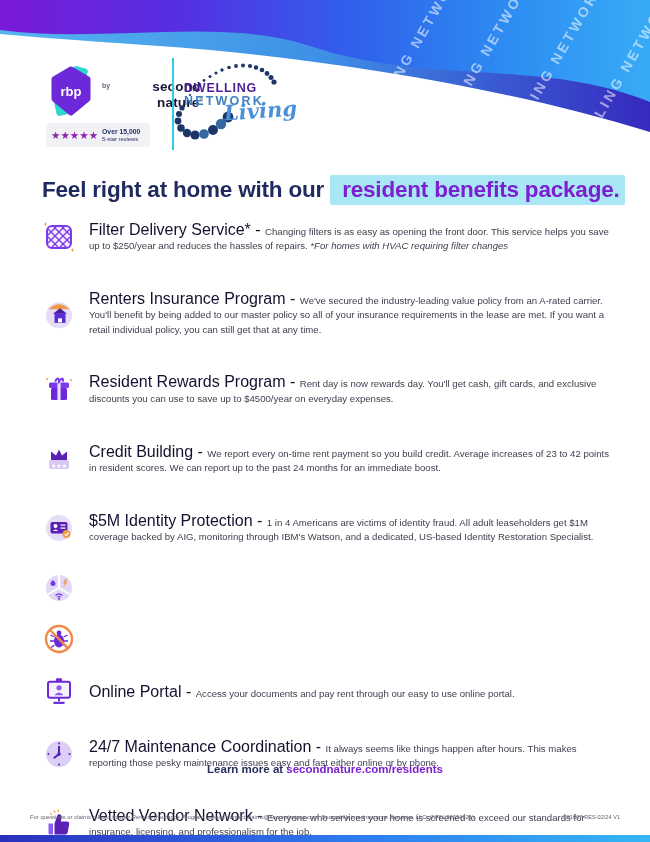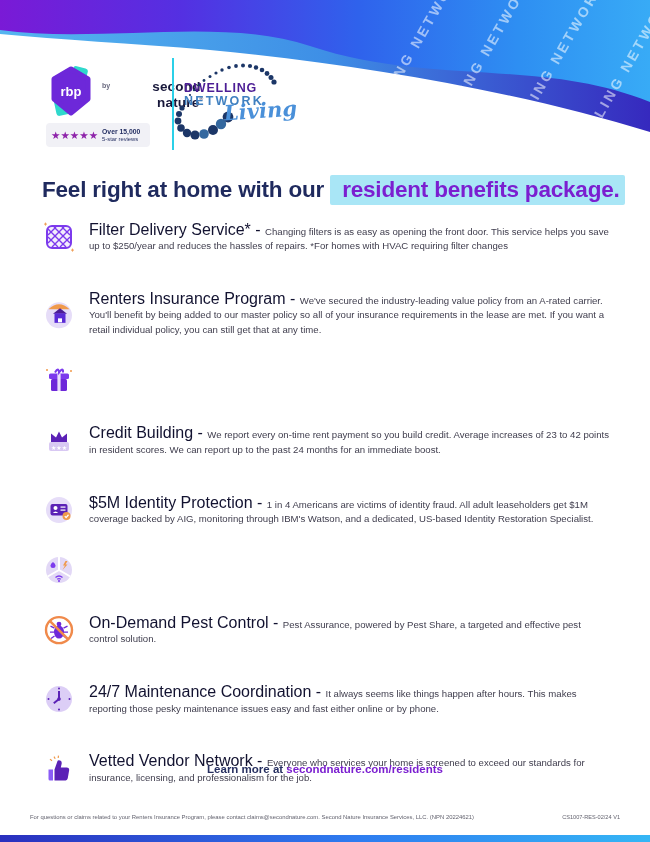--- a/index.html
+++ b/index.html
@@ -38,21 +38,21 @@
   
   .heading{position:absolute;top:176px;left:42px;width:575px;font-size:22.5px;line-height:28px;
     color:#1f2a5e;font-weight:600;letter-spacing:-.2px;white-space:nowrap;}
   .heading .hl{background:#a9e6f6;color:#7b1fd0;font-weight:800;padding:2px 5px 3px 12px;border-radius:2px;}
   
   .list{position:absolute;top:213px;left:42px;width:570px;}
   .row{display:flex;margin-bottom:19px;}
   .row .icon{flex:0 0 34px;margin-right:13px;margin-top:-2px;}
   .row .txt{flex:1;font-size:9.6px;line-height:14.5px;color:#3f3d4d;}
   .row .t{font-size:16px;font-weight:400;color:#121230;margin-top:44px;}
-  .row .note{color:#3f3d4d;}
+  .row .note{font-style:italic;color:#3f3d4d;}
   
   .learn{position:absolute;top:763px;left:0;width:650px;text-align:center;font-size:11.5px;color:#273061;font-weight:600;}
   .learn .link{color:#7b1fd0;font-weight:700;}
   .legal{position:absolute;bottom:22px;left:30px;right:30px;display:flex;justify-content:space-between;align-items:baseline;}
   .legal .ltext{font-size:5.9px;color:#63636f;white-space:nowrap;}
   .legal .lcode{font-size:5.6px;color:#63636f;white-space:nowrap;margin-left:14px;}
   .bottom-bar{position:absolute;bottom:0;left:0;width:650px;height:7px;
     background:linear-gradient(90deg,#2a2fbe 0%,#2e7cf0 55%,#35b6f5 100%);}
 </style>
 </head>
@@ -185,20 +185,21 @@
 
   <div class="row">
     <svg class="icon" viewBox="0 0 34 34">
       <rect x="9" y="15" width="16" height="12" rx="1.5" fill="#6d28d9"></rect>
       <rect x="7" y="9.5" width="20" height="5.5" rx="1.5" fill="#7c3aed"></rect>
       <rect x="15.4" y="9.5" width="3.2" height="17.5" fill="#ffffff" opacity=".85"></rect>
       <path d="M13 8.5 q3.5-6 4 0 q4.5-6 4 0" stroke="#7c3aed" stroke-width="2" fill="none"></path>
       <circle cx="5" cy="6" r="1" fill="#f09a4b"></circle>
         <circle cx="29" cy="7" r="1" fill="#f09a4b"></circle>
     </svg>
+    <p class="txt"><span class="t">Resident Rewards Program</span><span class="t"> - </span><span>Rent day is now rewards day. You'll get cash, gift cards, and exclusive discounts you can use to save up to $4500/year on everyday expenses.</span></p>
   </div>
 
   <div class="row">
     <svg class="icon" viewBox="0 0 34 34">
       <rect x="7" y="18" width="20" height="9" rx="2" fill="#d8c8f3"></rect>
       <path d="M9 18 L9 9.5 L14 13.5 L17 7.5 L20 13.5 L25 9.5 L25 18 Z" fill="#5b21b6"></path>
       <text x="17" y="25.5" text-anchor="middle" font-size="6" fill="#ffffff">★★★</text>
     </svg>
     <p class="txt"><span class="t">Credit Building</span><span class="t"> - </span><span>We report every on-time rent payment so you build credit. Average increases of 23 to 42 points in resident scores. We can report up to the past 24 months for an immediate boost.</span></p>
   </div>
@@ -231,23 +232,33 @@
   <div class="row">
     <svg class="icon" viewBox="0 0 34 34">
       <circle cx="17" cy="17" r="13" fill="none" stroke="#f08a4b" stroke-width="2.4"></circle>
       <circle cx="17" cy="11" r="2.4" fill="#6d28d9"></circle>
       <ellipse cx="17" cy="19" rx="5" ry="6.5" fill="#6d28d9"></ellipse>
       <g stroke="#6d28d9" stroke-width="1.3">
         <path d="M12.5 15 L8.5 13 M12.5 19 L8 19 M12.5 23 L9 25.5 M21.5 15 L25.5 13 M21.5 19 L26 19 M21.5 23 L25 25.5"></path>
       </g>
       <line x1="8" y1="8" x2="26" y2="26" stroke="#f08a4b" stroke-width="2.4"></line>
     </svg>
-    <p class="txt"><span class="t">On-Demand Pest Control</span><span class="t"> - </span><span>Pest Assurance, powered by Pest Share, a targeted and effective pest control solution.</span></p>
-  </div>
-
+  </div>
+
+  <div class="row">
+    <svg class="icon" viewBox="0 0 34 34">
+      <rect x="14" y="3.5" width="6" height="3.5" rx="1" fill="#6d28d9"></rect>
+      <rect x="6" y="7" width="22" height="16" rx="2" fill="#f6f2fd" stroke="#6d28d9" stroke-width="2"></rect>
+      <circle cx="17" cy="13" r="2.6" fill="#8b5cf6"></circle>
+      <path d="M12.3 20.5 q4.7-5.5 9.4 0 Z" fill="#8b5cf6"></path>
+      <line x1="17" y1="23" x2="17" y2="26.5" stroke="#6d28d9" stroke-width="2"></line>
+      <line x1="11.5" y1="28" x2="22.5" y2="28" stroke="#6d28d9" stroke-width="2.2"></line>
+    </svg>
+    <p class="txt"><span class="t">Online Portal</span><span class="t"> - </span><span>Access your documents and pay rent through our easy to use online portal.</span></p>
+  </div>
 
   <div class="row">
     <svg class="icon" viewBox="0 0 34 34">
       <circle cx="17" cy="17" r="13" fill="#dccef6"></circle>
       <g fill="#5b21b6">
           <circle cx="17" cy="6.5" r="1"></circle>
           <circle cx="17" cy="27.5" r="1"></circle>
           <circle cx="6.5" cy="17" r="1"></circle>
           <circle cx="27.5" cy="17" r="1"></circle>
         </g>

